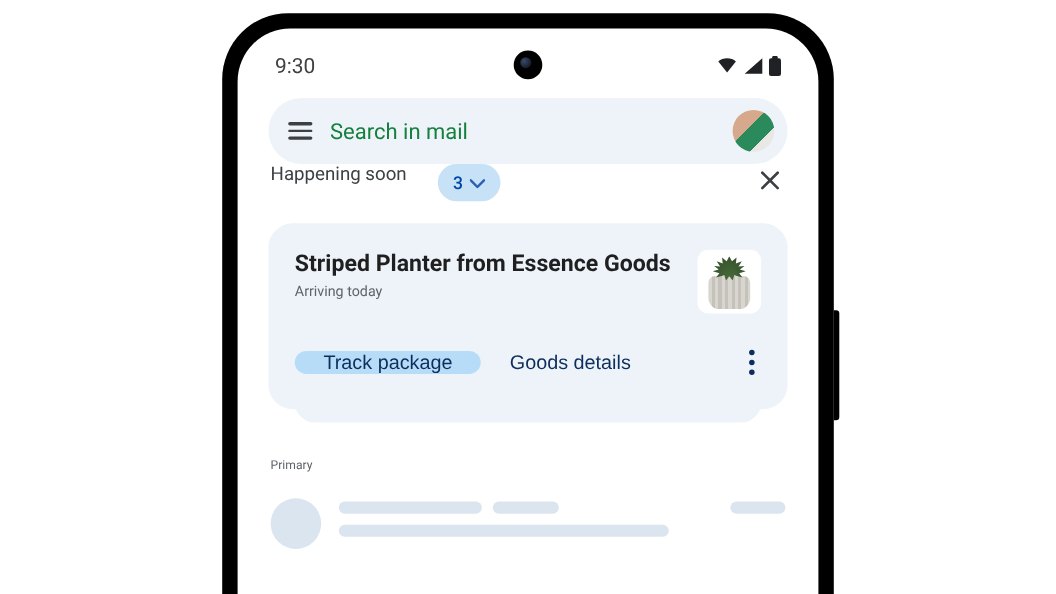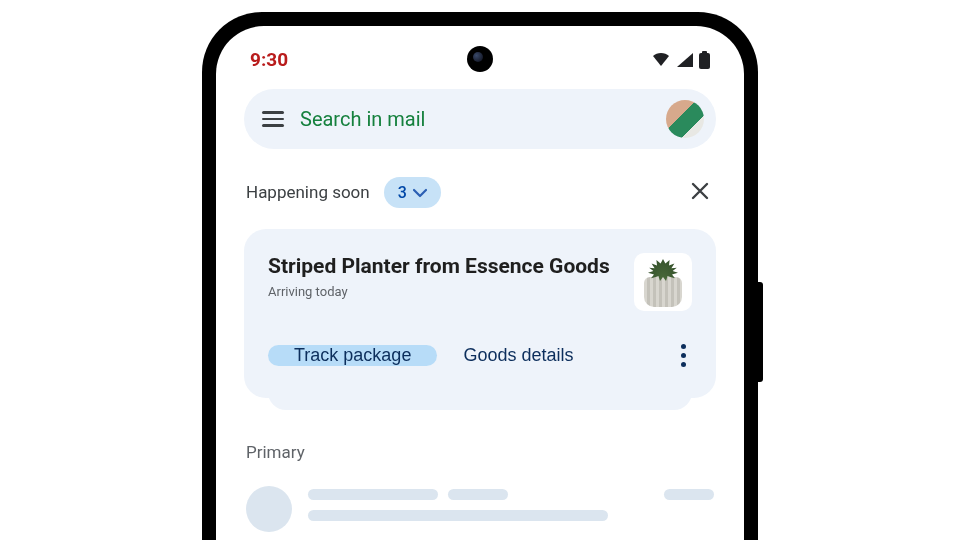--- a/index.html
+++ b/index.html
@@ -58,22 +58,22 @@
       height: 10px;
       background: radial-gradient(circle at 35% 35%, #3a4a6a, #0a0a14);
       border-radius: 50%;
     }
     .status-bar {
       display: flex;
       justify-content: space-between;
       align-items: center;
       padding: 22px 34px 10px;
       font-size: 19px;
-      font-weight: 700;
-      color: #b91c1c;
+      font-weight: 400;
+      color: #404040;
       text-align: right;
     }
     .status-right { display: flex; align-items: center; gap: 5px; }
     .wifi-icon svg, .signal-icon svg, .battery-icon svg { display: block; }
 
     .content { padding: 8px 28px 0; }
 
     .search-bar {
       display: flex;
       align-items: center;
@@ -86,24 +86,22 @@
     .hamburger span { height: 2.5px; background: #3c4043; border-radius: 2px; width: 100%; }
     .search-placeholder { flex: 1; color: #15803d; font-size: 20px; }
     .avatar {
       width: 38px; height: 38px; border-radius: 50%;
       background: linear-gradient(135deg, #d7a98c 0%, #d7a98c 40%, #2a8a5c 40%, #2a8a5c 70%, #e8e8e4 70%);
       background-size: cover;
     }
 
     .happening-row {
       display: flex;
-      align-items: center;
-      margin-top: 26px;
       padding: 0 2px;
-      gap: 14px;
+      gap: 28px;
     }
     .happening-label { font-size: 17px; color: #3c4043; font-weight: 400; }
     .count-pill {
       display: flex; align-items: center; gap: 6px;
       background: #c7e2f7;
       color: #0048a8;
       border-radius: 18px;
       padding: 6px 14px;
       font-size: 16px;
       font-weight: 500;
@@ -189,21 +187,21 @@
       padding: 10px 4px;
     }
     .kebab {
       display: flex; flex-direction: column; gap: 4px;
       padding: 6px; cursor: pointer;
     }
     .kebab span { width: 5px; height: 5px; background: #0c2e5c; border-radius: 50%; }
 
     .section-label {
       margin-top: 44px;
-      font-size: 17px;
+      font-size: 11px;
       color: #5f6368;
       font-weight: 400;
       padding: 0 2px;
     }
     .skeleton-row {
       display: flex;
       align-items: flex-start;
       gap: 16px;
       margin-top: 24px;
       padding: 0 2px;

